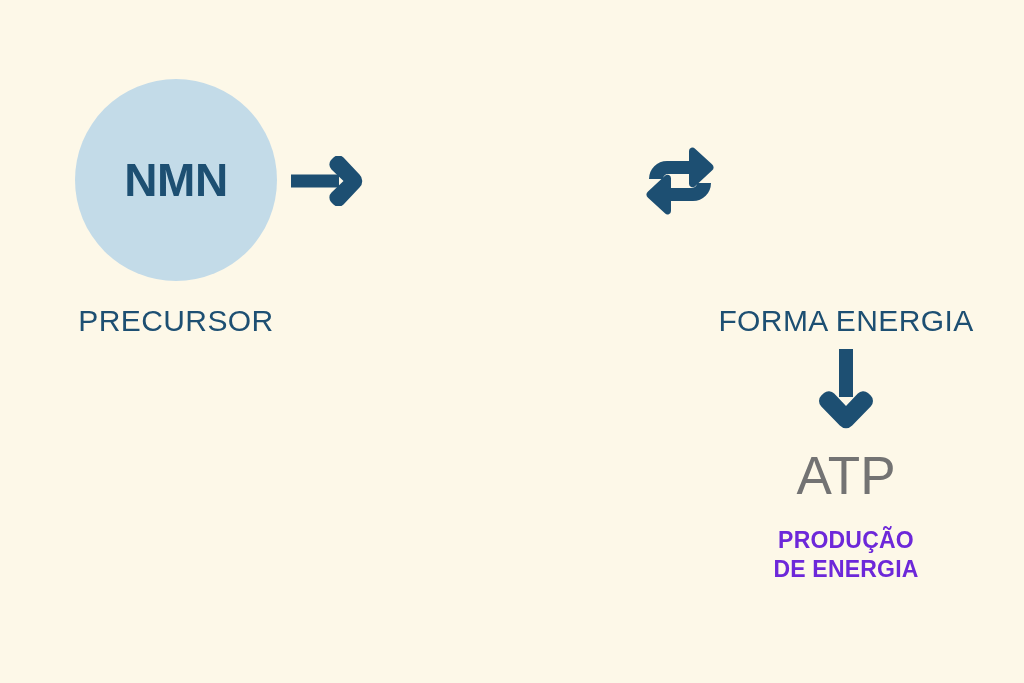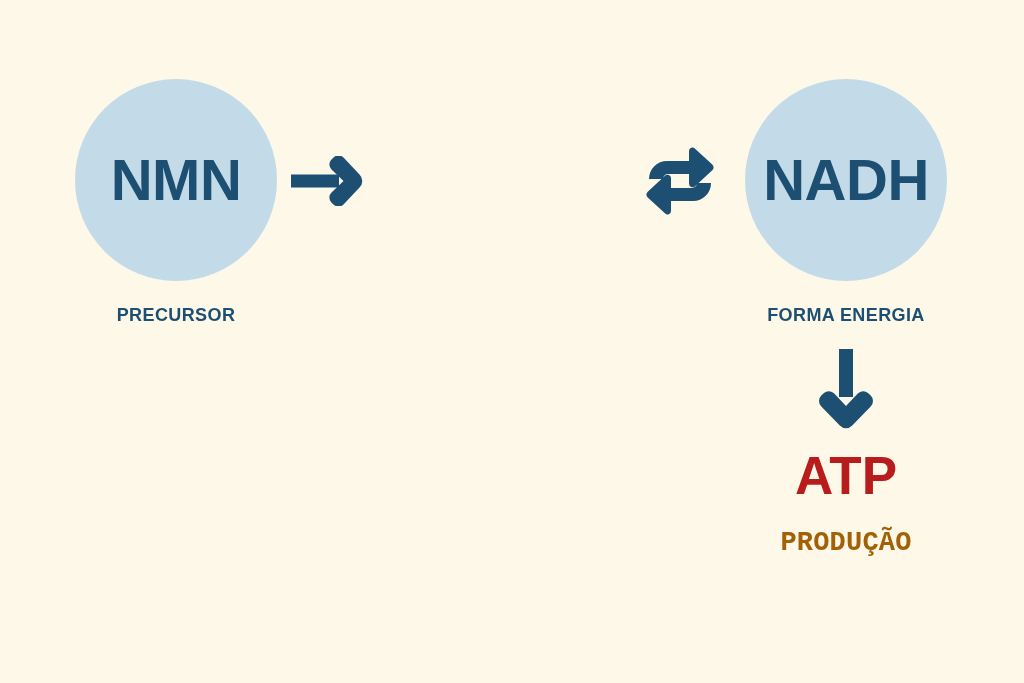--- a/index.html
+++ b/index.html
@@ -29,21 +29,21 @@
     width:202px;
     height:202px;
     border-radius:50%;
     background:#c3dbe8;
     display:flex;
     align-items:center;
     justify-content:center;
   }
 
   .node-label {
-    font-size:58px;
+    font-size:46px;
     font-weight:bold;
     color:#1d4f72;
     letter-spacing:-0.5px;
     line-height:1;
     white-space:nowrap;
     position:relative;
     display:inline-block;
   }
 
   .node-label .sup {
@@ -52,56 +52,55 @@
     position:relative;
     top:-0.08em;
     left:0.01em;
     font-weight:bold;
   }
 
   
   .caption {
     position:absolute;
     text-align:center;
-    font-size:18px;
-    font-weight:bold;
+    font-size:30px;
+    font-weight:normal;
     color:#1d4f72;
     letter-spacing:0.4px;
     white-space:nowrap;
     line-height:1;
   }
 
   
   .arrow-right, .swap, .arrow-down {
     position:absolute;
   }
   .arrow-right svg, .swap svg, .arrow-down svg { display:block; }
 
   
   #atp-title {
     position:absolute;
     text-align:center;
     font-size:53px;
-    font-weight:bold;
-    color:#b91c1c;
+    font-weight:normal;
+    color:#737373;
     letter-spacing:0px;
     line-height:1;
     white-space:nowrap;
   }
 
   #atp-sub {
     position:absolute;
     text-align:center;
-    font-size:27px;
+    font-size:23px;
     font-weight:bold;
-    color:#a16207;
+    color:#6d28d9;
     letter-spacing:0.2px;
     line-height:1.26;
     white-space:nowrap;
-    font-family:Liberation Mono, monospace;
   }
   #atp-sub div { white-space:nowrap; }
 </style>
 </head>
 <body>
 
 <div id="canvas">
 
   <div class="node" id="node-nmn" style="left:75px; top:79px;">
     <span class="node-label">
@@ -143,37 +142,33 @@
                L3 52.8
                A4 4 0 0 1 3 46.4
                L20.2 30.6
                A3.5 3.5 0 0 1 26 33.2
                L26 43 L47 43
                A5 5 0 0 0 52 38
                Z" fill="#1d4f72"></path>
     </svg>
   </div>
 
-  <div class="node" id="node-nadh" style="left:745px; top:79px;">
-    <span class="node-label">
-      <span>NADH</span><span class="sup"></span>
-    </span>
-  </div>
   <div class="caption" style="left:696px; top:306px; width:300px;">FORMA ENERGIA</div>
 
   <div class="arrow-down" style="left:818px; top:349px;">
     <svg width="56" height="80" viewBox="0 0 56 80" aria-hidden="true">
       <rect x="21" y="0" width="14" height="48" fill="#1d4f72"></rect>
       <path d="M6 44 L3.3 46.6 A7.5 7.5 0 0 0 3.3 57.4
                L21.8 76.6 A8.5 8.5 0 0 0 34.2 76.6
                L52.7 57.4 A7.5 7.5 0 0 0 52.7 46.6
                L50 44 A7.5 7.5 0 0 0 39.8 44.6
                L28 57 L16.2 44.6 A7.5 7.5 0 0 0 6 44 Z" fill="#1d4f72"></path>
     </svg>
   </div>
 
   <div id="atp-title" style="left:696px; top:449px; width:300px;">ATP</div>
 
   <div id="atp-sub" style="left:696px; top:526px; width:300px;">
     <div>PRODUÇÃO</div>
+    <div>DE ENERGIA</div>
   </div>
 
 </div>
 
 </body></html>

